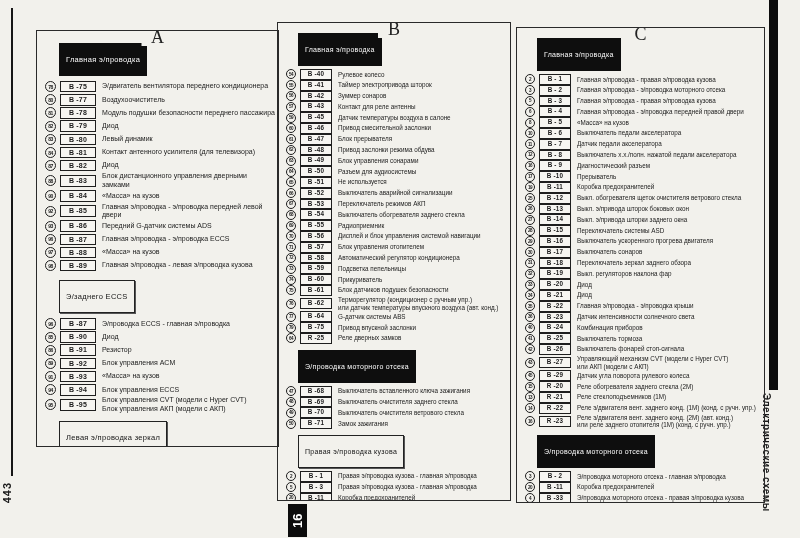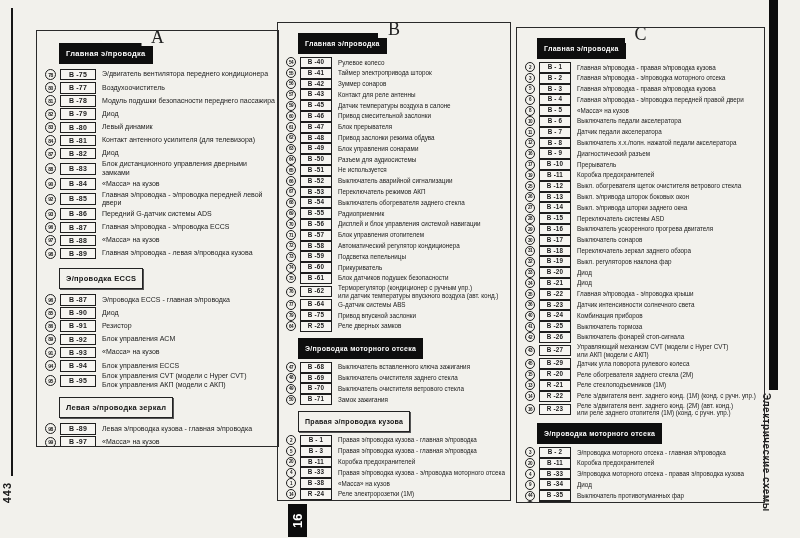--- a/index.html
+++ b/index.html
@@ -15,22 +15,22 @@
   .bottom-tab{position:absolute;left:288px;top:504px;width:19px;height:33px;background:#0c0c0c;
               color:#fff;display:flex;align-items:center;justify-content:center;
               writing-mode:vertical-rl;transform:rotate(180deg);font-weight:bold;font-size:13px;}
   
   .colbox{position:absolute;border:1px solid #2a2a2a;box-sizing:border-box;overflow:hidden;
           padding:4px 2px 0 6px;}
   .col-letter{position:absolute;top:-3px;left:50%;transform:translateX(-50%);
               background:#f2f1ec;padding:0 10px;font-family:"Liberation Serif",serif;
               font-size:18px;line-height:18px;color:#222;}
   .colbox{margin:0;}
-  .sec-header{display:inline-block;margin:6px 0 3px 14px;font-weight:bold;
-              font-size:7px;line-height:9px;padding:5px 6px;letter-spacing:0.3px;}
+  .sec-header{display:inline-block;margin:6px 0 3px 14px;font-weight:normal;
+              font-size:7px;line-height:9px;padding:11px 6px;letter-spacing:0.3px;}
   .sec-header.filled{background:#0e0e0e;color:#fdfdfd;border:1px solid #0e0e0e;}
   .sec-header.outlined{background:transparent;color:#141414;border:1px solid #222;
                        box-shadow:1px 1px 0 #555;}
   .row{display:flex;align-items:center;min-height:var(--rowh);padding-left:2px;}
   .circ{flex:0 0 auto;width:var(--circ);height:var(--circ);border:1px solid #1e1e1e;border-radius:50%;
         display:flex;align-items:center;justify-content:center;font-size:var(--cfs);
         font-weight:bold;margin-right:4px;letter-spacing:-0.5px;}
   .code{flex:0 0 auto;width:var(--codew);border:1px solid #1e1e1e;text-align:center;
         font-size:var(--fs);line-height:calc(var(--fs) + 2.5px);margin-right:6px;
         font-weight:bold;letter-spacing:0.2px;background:#f6f5f1;}
@@ -99,21 +99,21 @@
           <span class="code">B -87</span>
           <span class="desc">Главная э/проводка - э/проводка ECCS</span>
         </div><div class="row">
           <span class="circ">97</span>
           <span class="code">B -88</span>
           <span class="desc">«Масса» на кузов</span>
         </div><div class="row">
           <span class="circ">98</span>
           <span class="code">B -89</span>
           <span class="desc">Главная э/проводка - левая э/проводка кузова</span>
-        </div><div class="sec-header outlined">Э/проводка ECCS</div><div style="height: 0px;"></div><div class="row">
+        </div><div class="sec-header outlined">Э/заднего ECCS</div><div style="height: 0px;"></div><div class="row">
           <span class="circ">96</span>
           <span class="code">B -87</span>
           <span class="desc">Э/проводка ECCS - главная э/проводка</span>
         </div><div class="row">
           <span class="circ">85</span>
           <span class="code">B -90</span>
           <span class="desc">Диод</span>
         </div><div class="row">
           <span class="circ">86</span>
           <span class="code">B -91</span>

